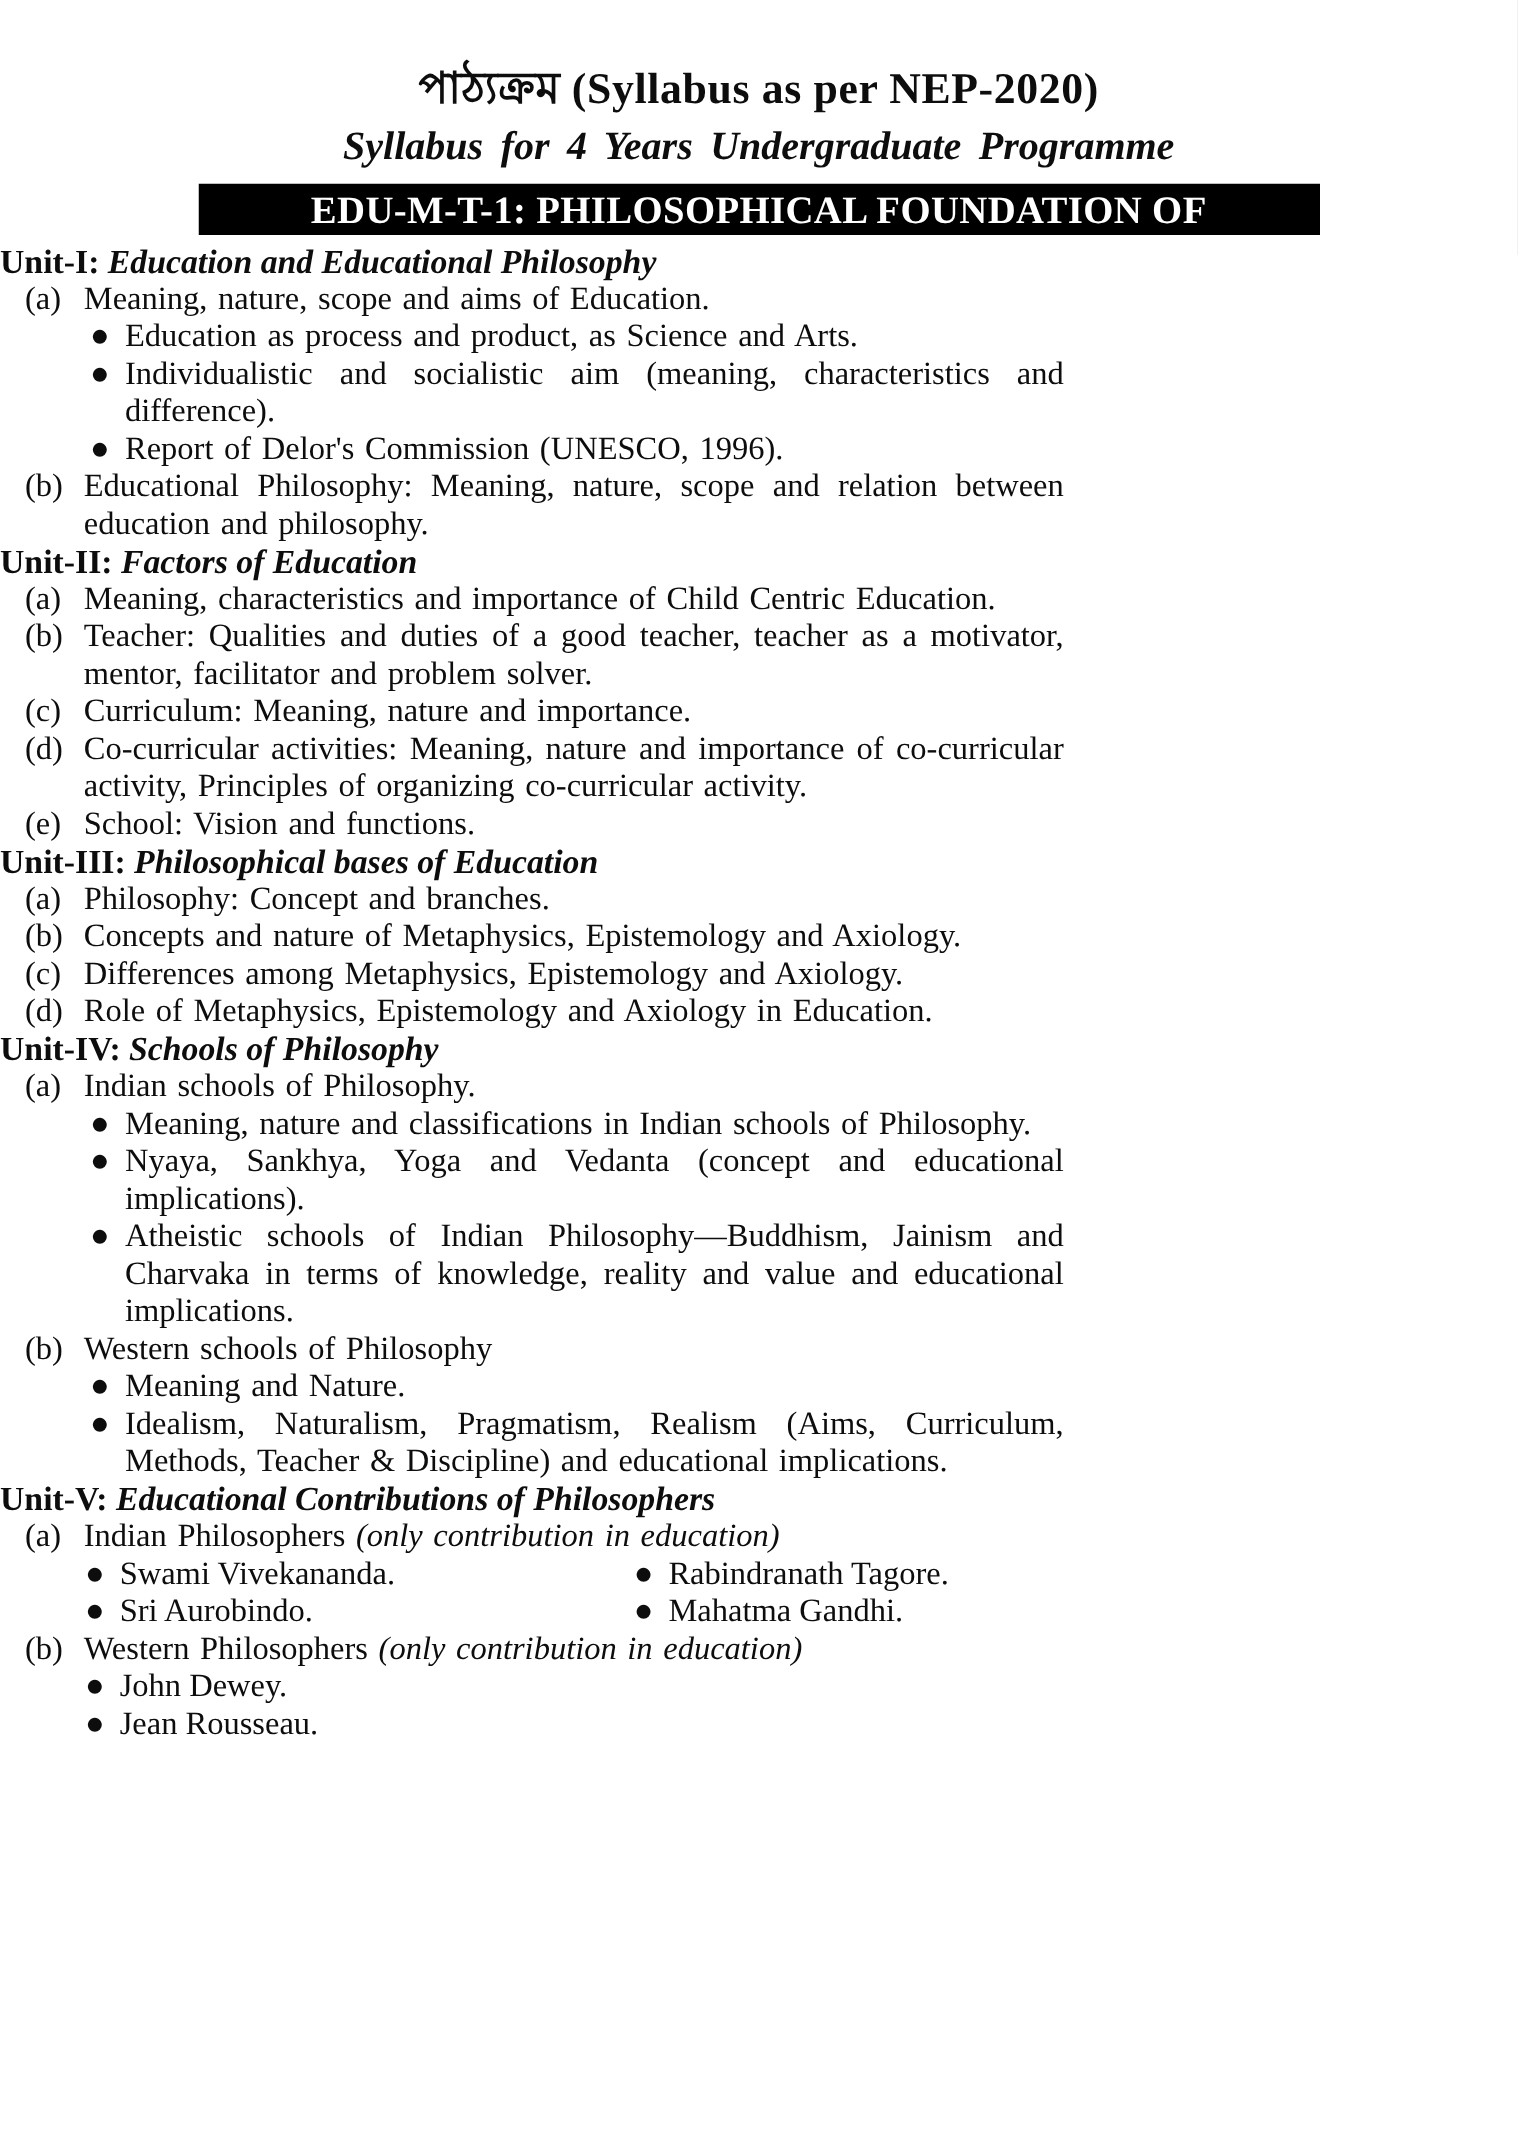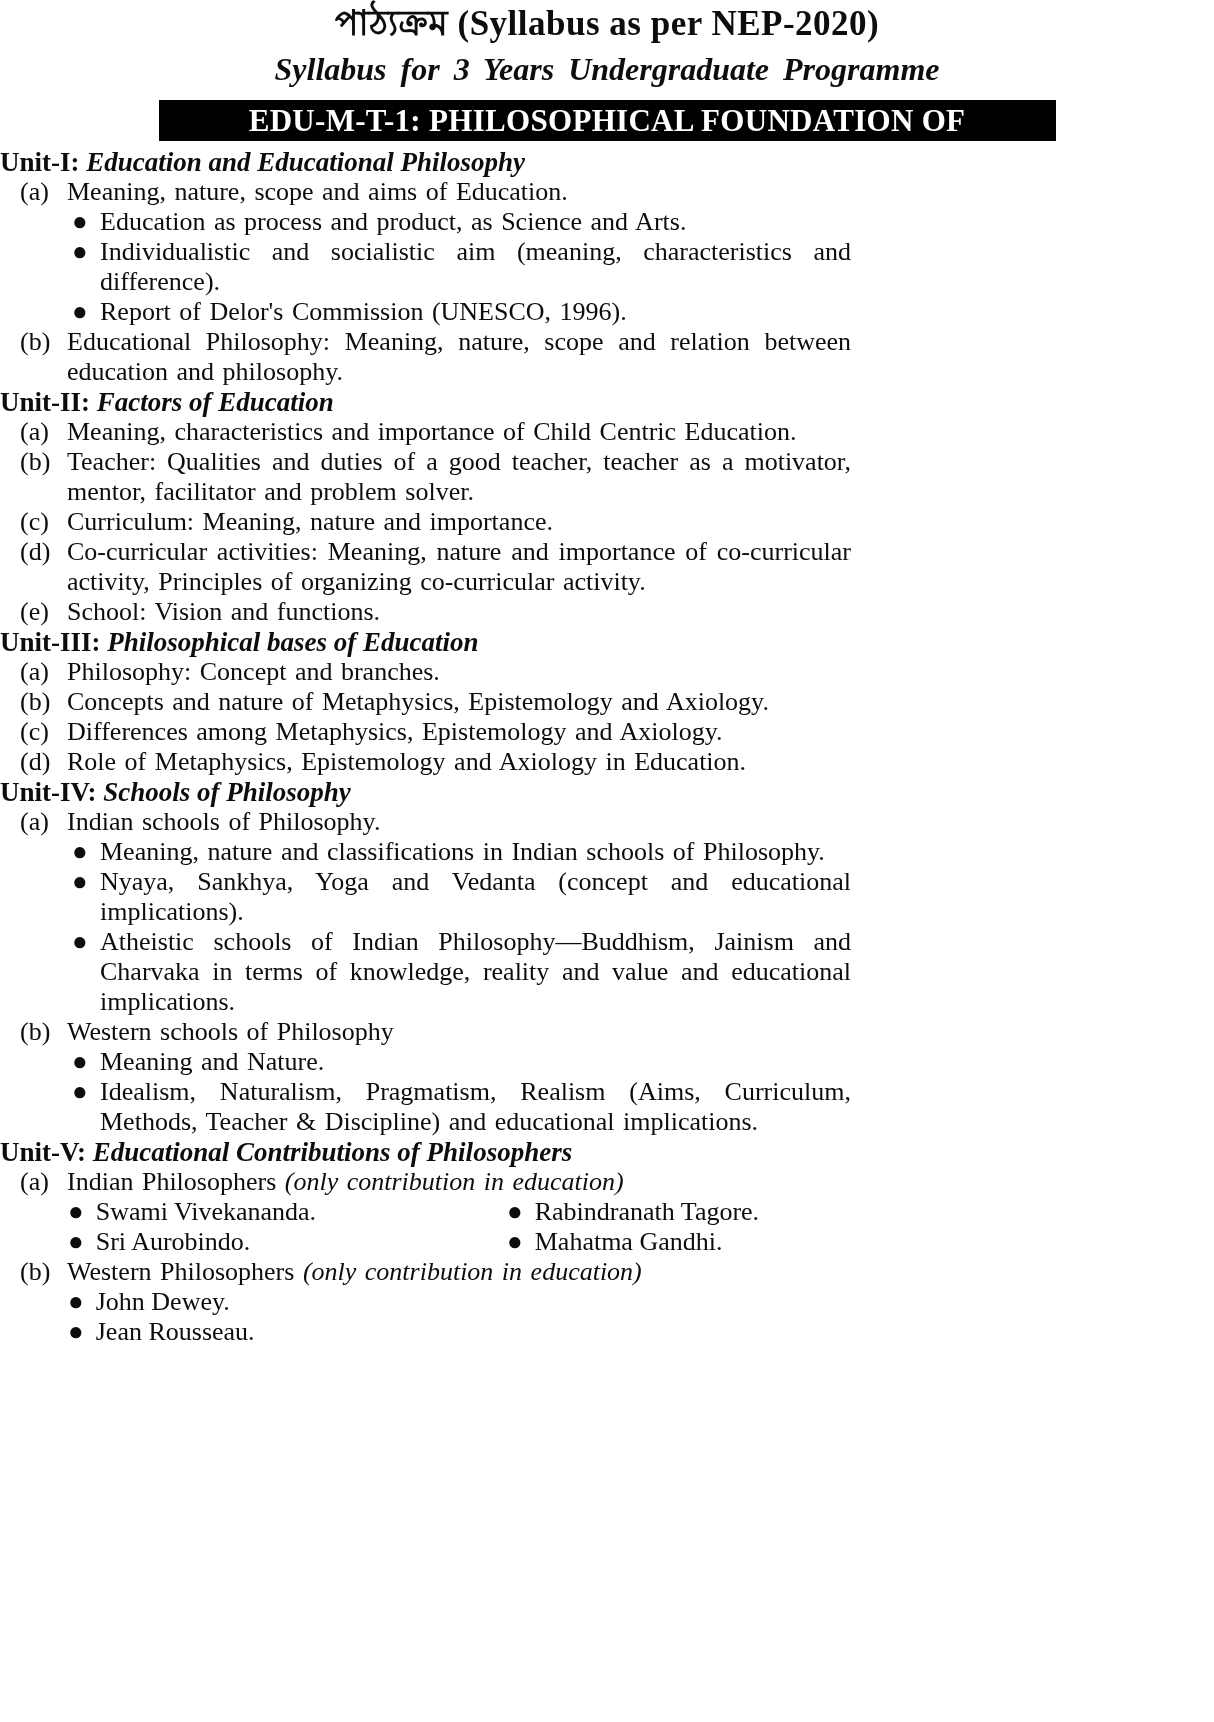--- a/index.html
+++ b/index.html
@@ -7,21 +7,21 @@
   .page {
     position: relative;
     width: 1214px;
     height: 1722px;
     margin: 0 auto;
     background: #ffffff;
     overflow: hidden;
     font-family: "Liberation Serif", "DejaVu Serif", serif;
     color: #0d0d0d;
   }
-  .header { text-align: center; }
+  .header { text-align: center; margin-top: 47px; }
   .title {
     font-size: 35px;
     font-weight: bold;
     line-height: 48px;
     letter-spacing: 0.5px;
   }
   .subtitle {
     font-size: 32px;
     font-weight: bold;
     font-style: italic;
@@ -83,21 +83,21 @@
   .bullet-cell { width: 439px; }
   .bullet-cell:last-child { width: auto; flex: 1; }
   .bullet-cell .cell-dot { margin-right: 12px; }
 </style>
 </head>
 <body>
 
 <div class="page">
   <header class="header">
     <h1 class="title">পাঠ্যক্রম (Syllabus as per NEP-2020)</h1>
-    <h2 class="subtitle">Syllabus for 3 Years Undergraduate Programme</h2>
+    <h2 class="subtitle">Syllabus for 4 Years Undergraduate Programme</h2>
     <div class="banner">EDU-M-T-1: PHILOSOPHICAL FOUNDATION OF EDUCATION</div>
   </header>
   <main class="body">
       <section class="unit">
         <div class="unit-heading"><span class="uh-label">Unit-I:</span><span class="uh-title"> Education and Educational Philosophy</span></div>
         <div class="item"><span class="item-label">(a)</span><span class="item-text">Meaning, nature, scope and aims of Education.</span></div>
         <div class="bullet-item"><span class="bullet-dot">●</span><span class="bullet-text">Education as process and product, as Science and Arts.</span></div>
         <div class="bullet-item"><span class="bullet-dot">●</span><span class="bullet-text">Individualistic and socialistic aim (meaning, characteristics and difference).</span></div>
         <div class="bullet-item"><span class="bullet-dot">●</span><span class="bullet-text">Report of Delor's Commission (UNESCO, 1996).</span></div>
         <div class="item"><span class="item-label">(b)</span><span class="item-text">Educational Philosophy: Meaning, nature, scope and relation between education and philosophy.</span></div>

